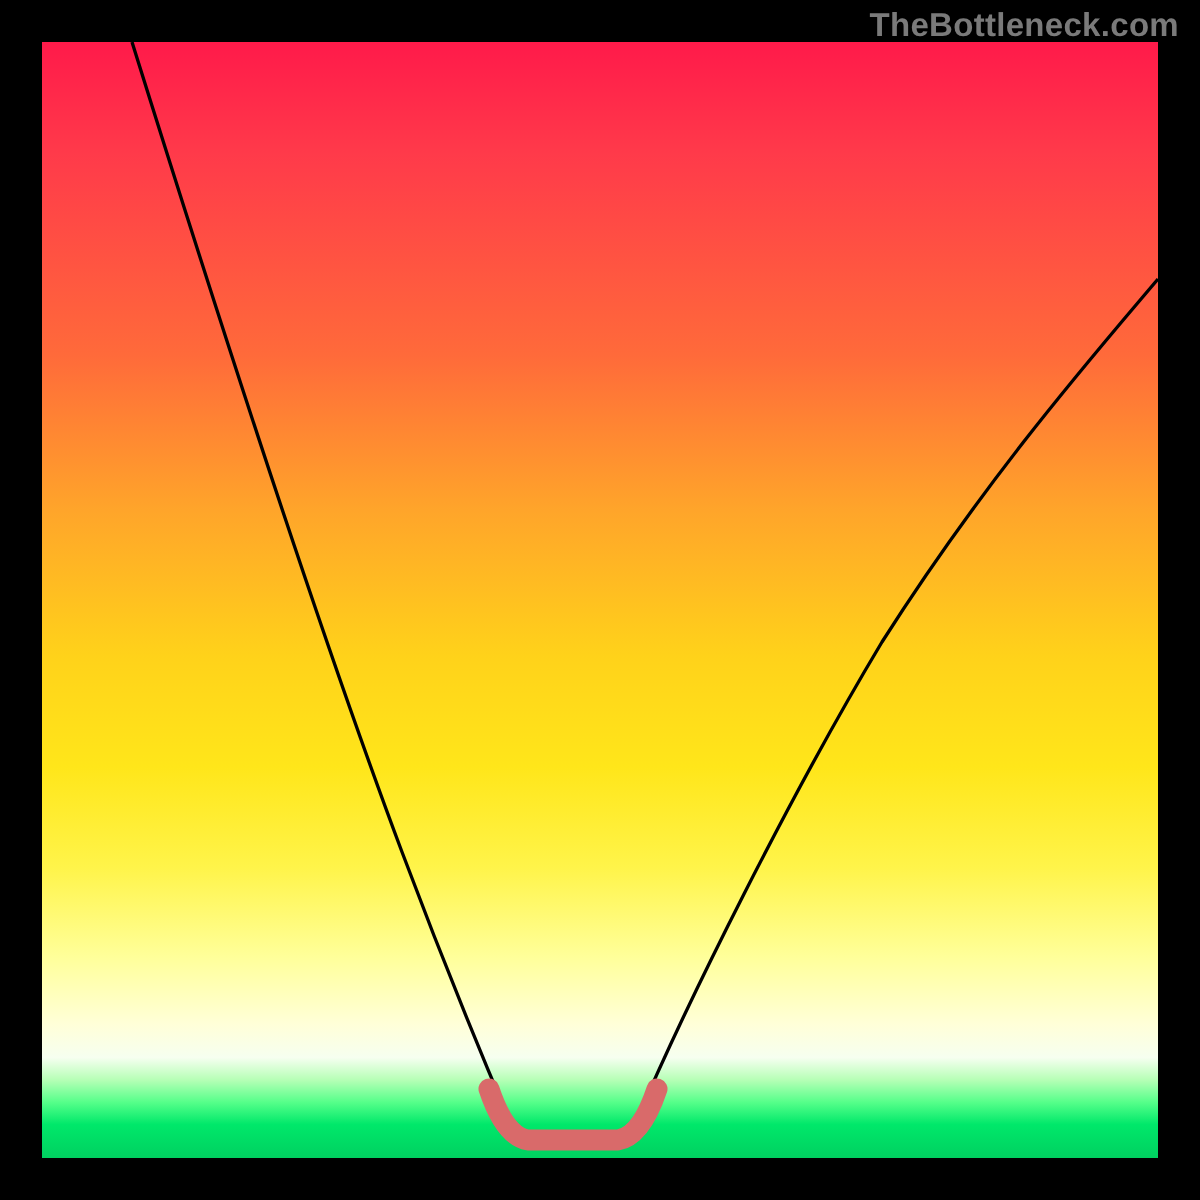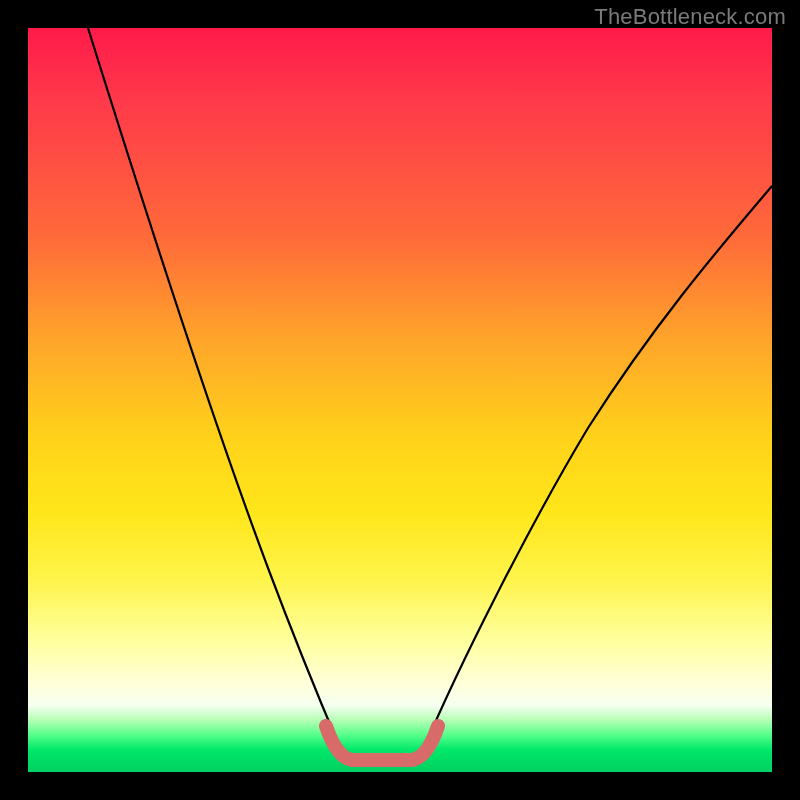--- a/index.html
+++ b/index.html
@@ -42,21 +42,21 @@
       #56ff8a 95%,
       #00e86a 97%,
       #00d060 100%
     );
   }
   .watermark {
     position: absolute;
     top: 4px;
     right: 14px;
     font-size: 22px;
-    font-weight: 400;
+    font-weight: 700;
     color: #7a7a7a;
     letter-spacing: 0.2px;
     user-select: none;
   }
   svg.curves {
     position: absolute;
     top: 0;
     left: 0;
   }
 </style>

